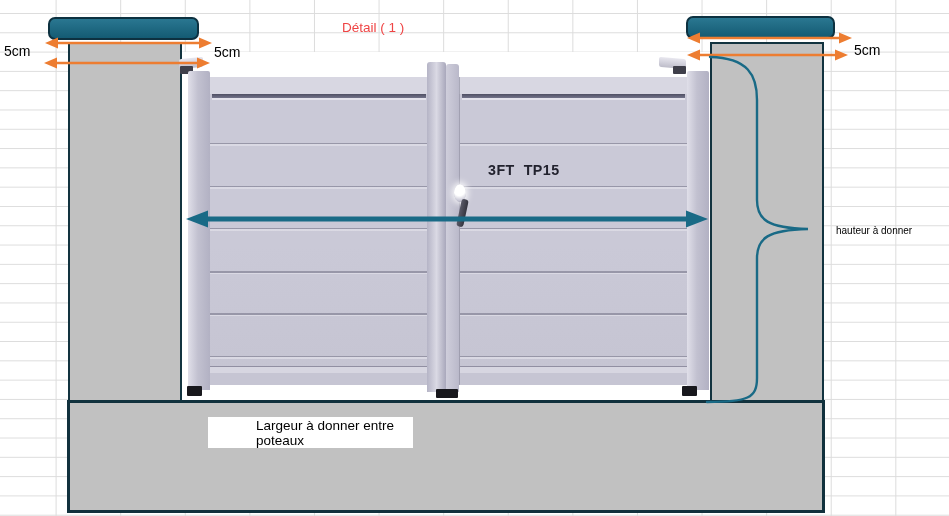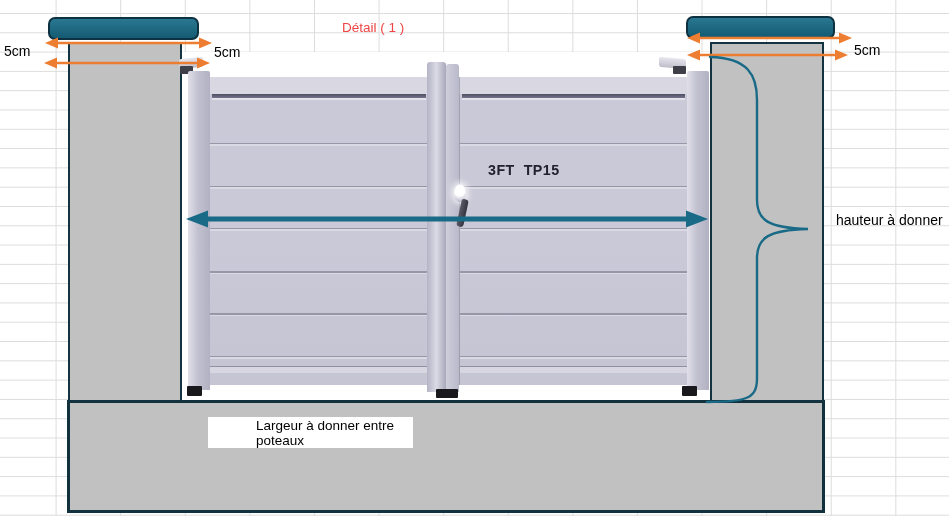--- a/index.html
+++ b/index.html
@@ -113,21 +113,21 @@
   
   .lbl { position:absolute; color:#000000; font-size:14px; line-height:1.1; white-space:pre; }
   .lbl-detail { left:322px; top:21px; color:#ef4444; font-size:13.5px;margin-left:20px; }
   .lbl-5cm-left-outer { left:4px;  top:44px; }
   .lbl-5cm-left-inner { left:214px; top:45px; }
   .lbl-5cm-right      { left:854px; top:43px; }
   .lbl-model {
     left:488px; top:162px; font-size:15px; font-weight:600; color:#22222e;
     letter-spacing:.5px; transform:scaleX(.95); transform-origin:left top;
   }
-  .lbl-height { left:836px; top:213px; font-size:14px; }
+  .lbl-height { left:836px; top:225px; font-size:10px; }
   .width-box {
     left:208px; top:417px; width:205px; height:31px; background:#ffffff;
     display:flex; align-items:center; justify-content:center;
     font-size:13.5px; color:#000;padding-left:48px;
   }
 </style>
 </head>
 <body>
 
 <div class="canvas">

